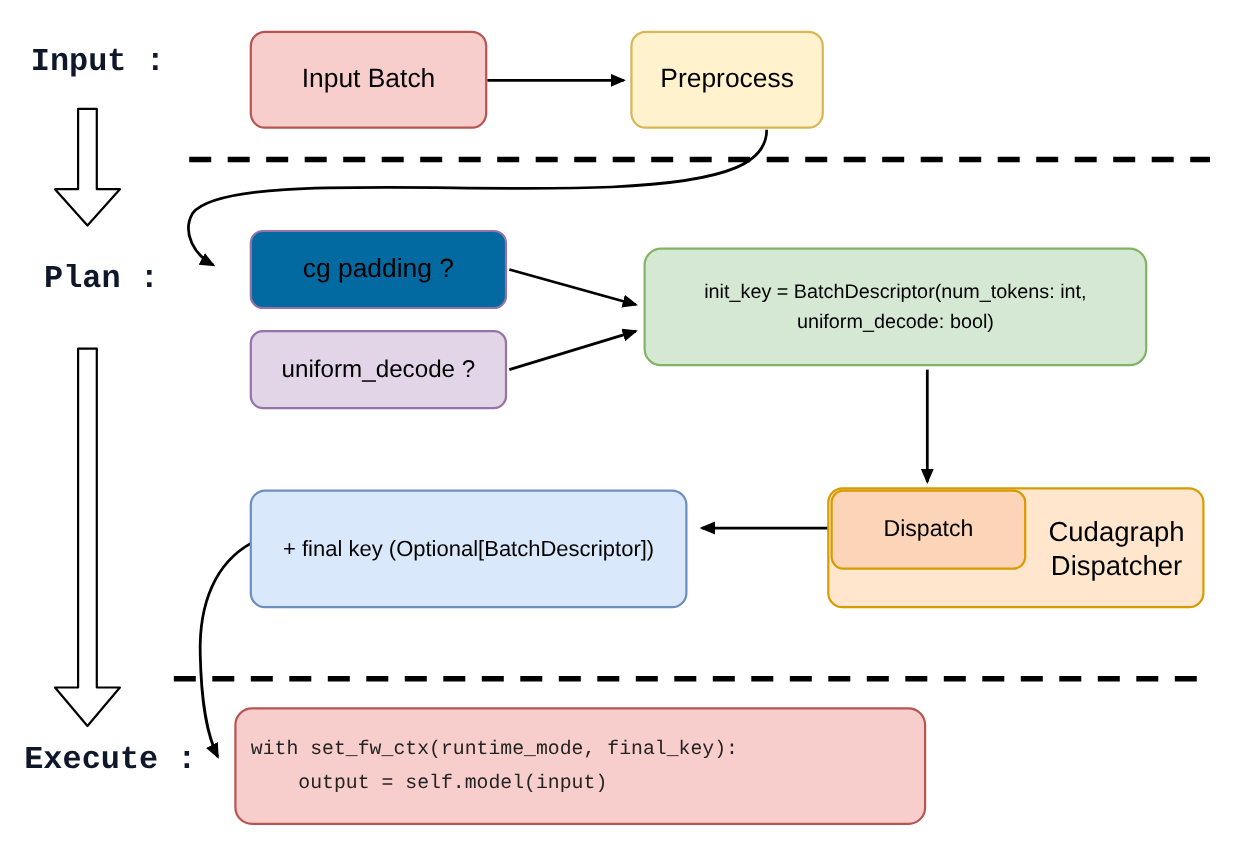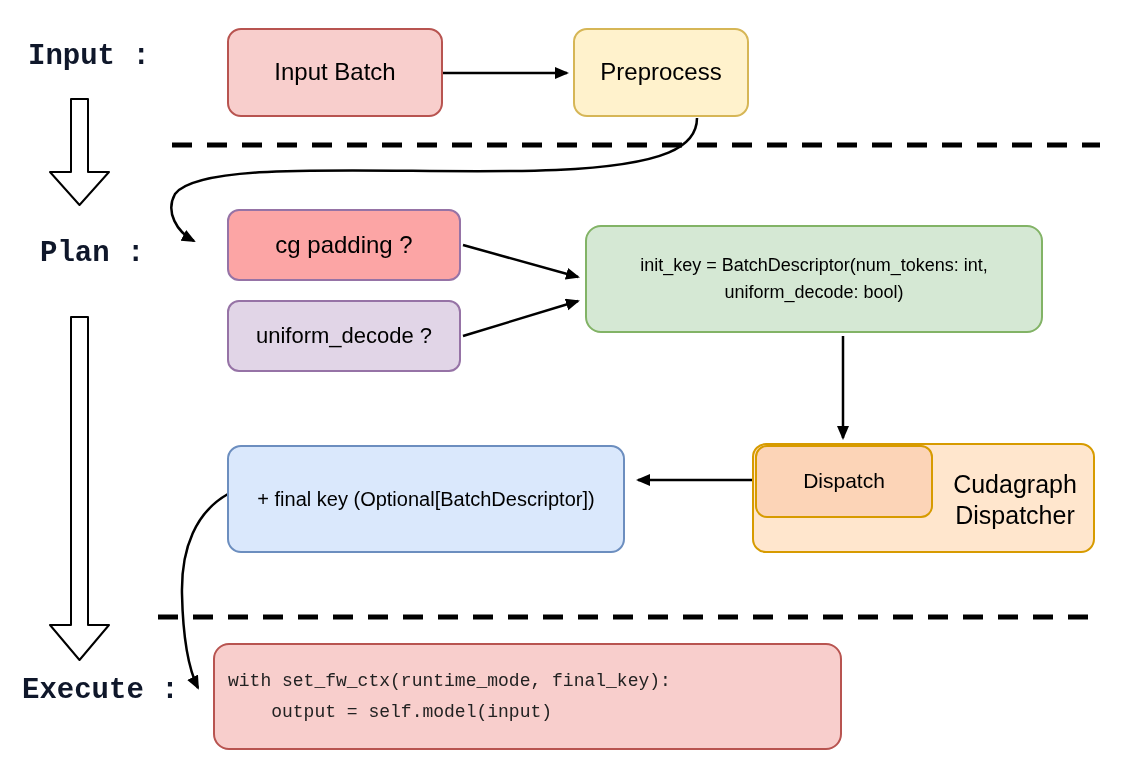--- a/index.html
+++ b/index.html
@@ -115,21 +115,21 @@
   <div class="stage-label" style="left:22px; top:674px;">Execute :</div>
 
   <div class="box fs24" style="left: 227px; top: 28px; width: 216px; height: 89px; background-color: rgb(248, 206, 204); border-color: rgb(184, 84, 80);">
     <div class="line">Input Batch</div>
   </div>
 
   <div class="box fs24" style="left: 573px; top: 28px; width: 176px; height: 89px; background-color: rgb(255, 242, 204); border-color: rgb(214, 182, 86);">
     <div class="line">Preprocess</div>
   </div>
 
-  <div class="box fs24" style="left: 227px; top: 209px; width: 234px; height: 72px; border-radius: 12px; background-color: #fca5a5; border-color: rgb(150, 115, 166);">
+  <div class="box fs24" style="left: 227px; top: 209px; width: 234px; height: 72px; border-radius: 12px; background-color: #0369a1; border-color: rgb(150, 115, 166);">
     <div class="line">cg padding ?</div>
   </div>
 
   <div class="box fs24" style="left: 227px; top: 300px; width: 234px; height: 72px; border-radius: 12px; font-size: 22px; background-color: rgb(225, 213, 231); border-color: rgb(150, 115, 166);">
     <div class="line">uniform_decode ?</div>
   </div>
 
   <div class="box fs21" style="left: 585px; top: 225px; width: 458px; height: 108px; border-radius: 16px; line-height: 1.5; background-color: rgb(213, 232, 212); border-color: rgb(130, 179, 102);">
     <div class="line">init_key = BatchDescriptor(num_tokens: int,</div>
     <div class="line">uniform_decode: bool)</div>

